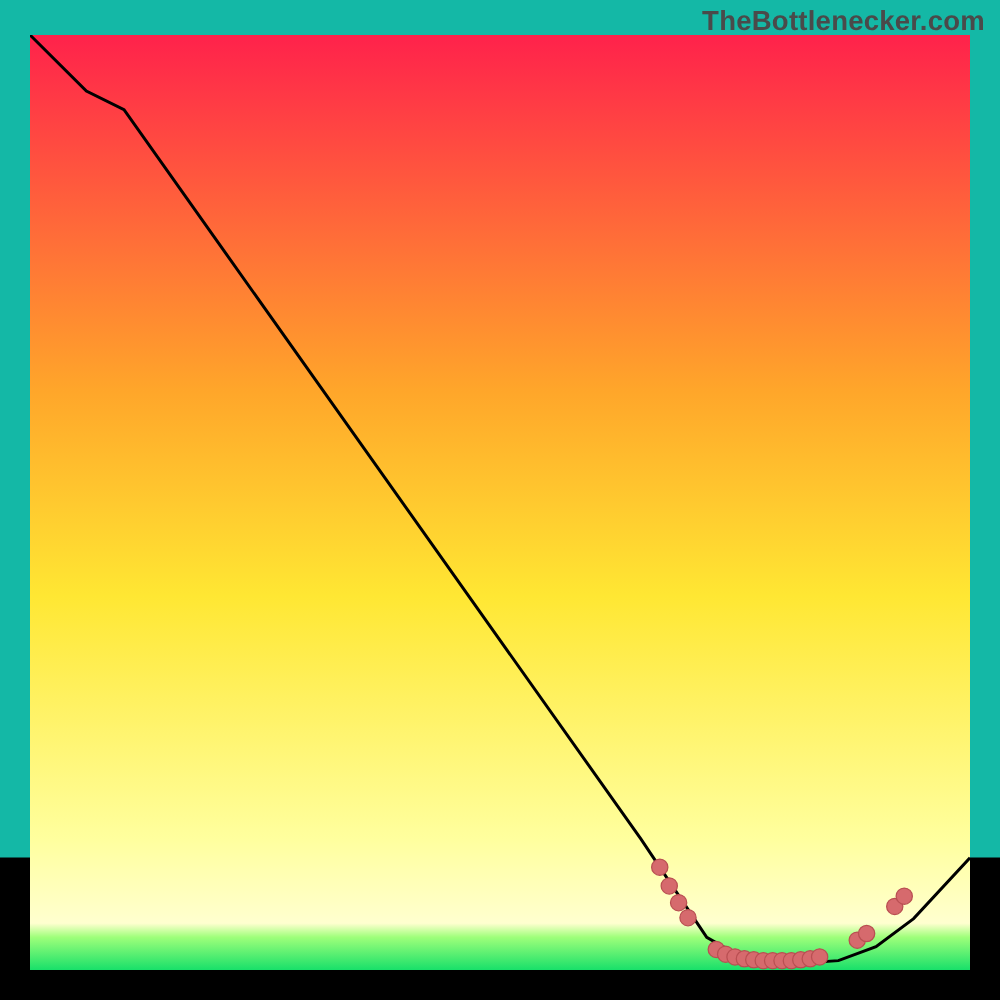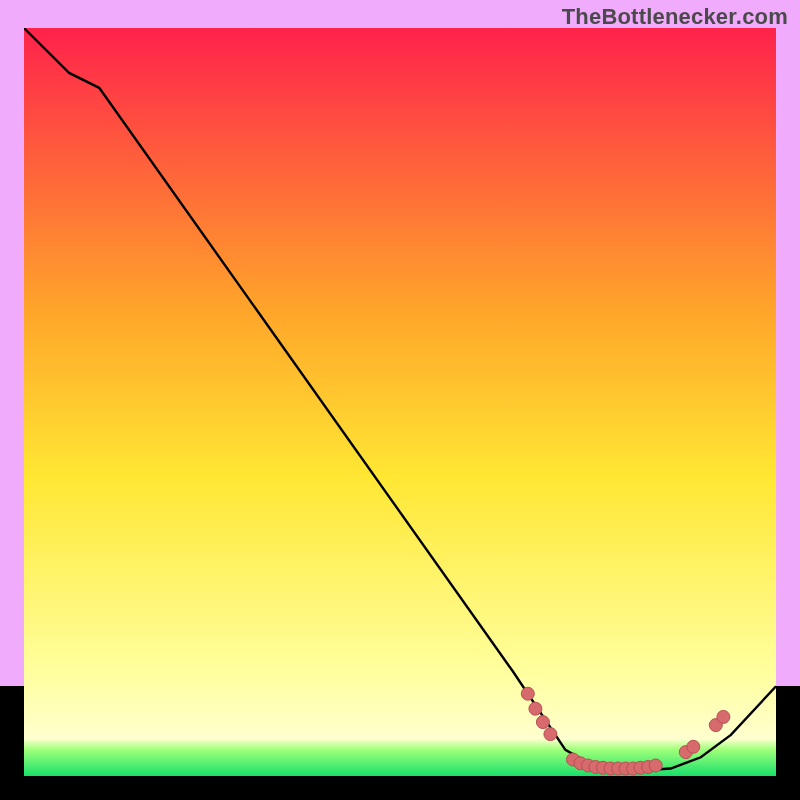--- a/index.html
+++ b/index.html
@@ -8,21 +8,21 @@
     width: 800px;
     height: 800px;
     background: #000;
     overflow: hidden;
     font-family: Arial, Helvetica, sans-serif;
   }
   .frame {
     position: relative;
     width: 800px;
     height: 686px;
-    background: #f0abfc;
+    background: #14b8a6;
   }
   .watermark {
     position: absolute;
     top: 4px;
     right: 12px;
     color: #4a4a4a;
     font-size: 22px;
     font-weight: 600;
     letter-spacing: 0.2px;
     user-select: none;

